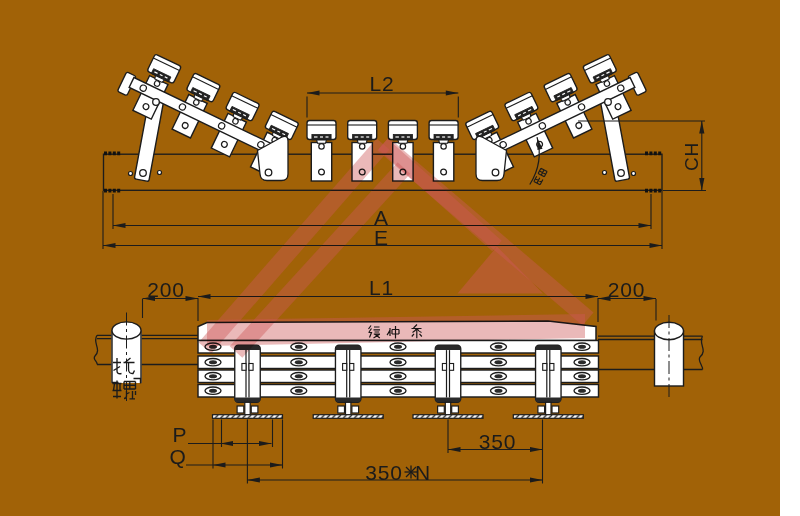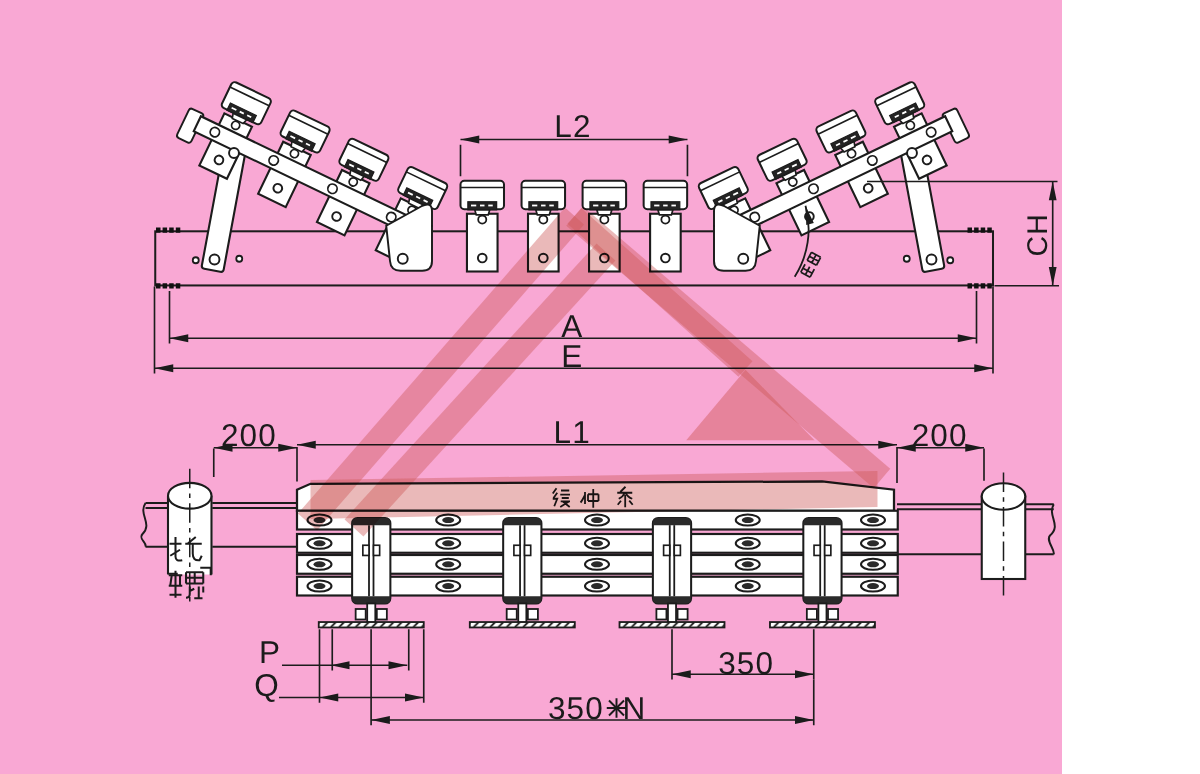--- a/index.html
+++ b/index.html
@@ -1,16 +1,16 @@
 <!DOCTYPE html>
 <html><head>
 <meta charset="utf-8">
 <style>
 html,body{margin:0;padding:0;background:#fff;}
-#page{width:708px;height:516px;position:relative;background:#f9a8d4;overflow:hidden;
+#page{width:780px;height:516px;position:relative;background:#a16207;overflow:hidden;
 font-family:"Liberation Sans", sans-serif;}
 svg{position:absolute;left:0;top:0;}
 .dim{font-family:"Liberation Sans", sans-serif;font-size:21px;fill:#1b1b1b;letter-spacing:0.8px;}
 </style>
 </head>
 <body>
 <div id="page">
 <svg width="800" height="516" viewBox="0 0 800 516" style="filter:blur(0.3px);">
 <defs>
   <pattern id="ph" width="5.5" height="3.6" patternUnits="userSpaceOnUse">

